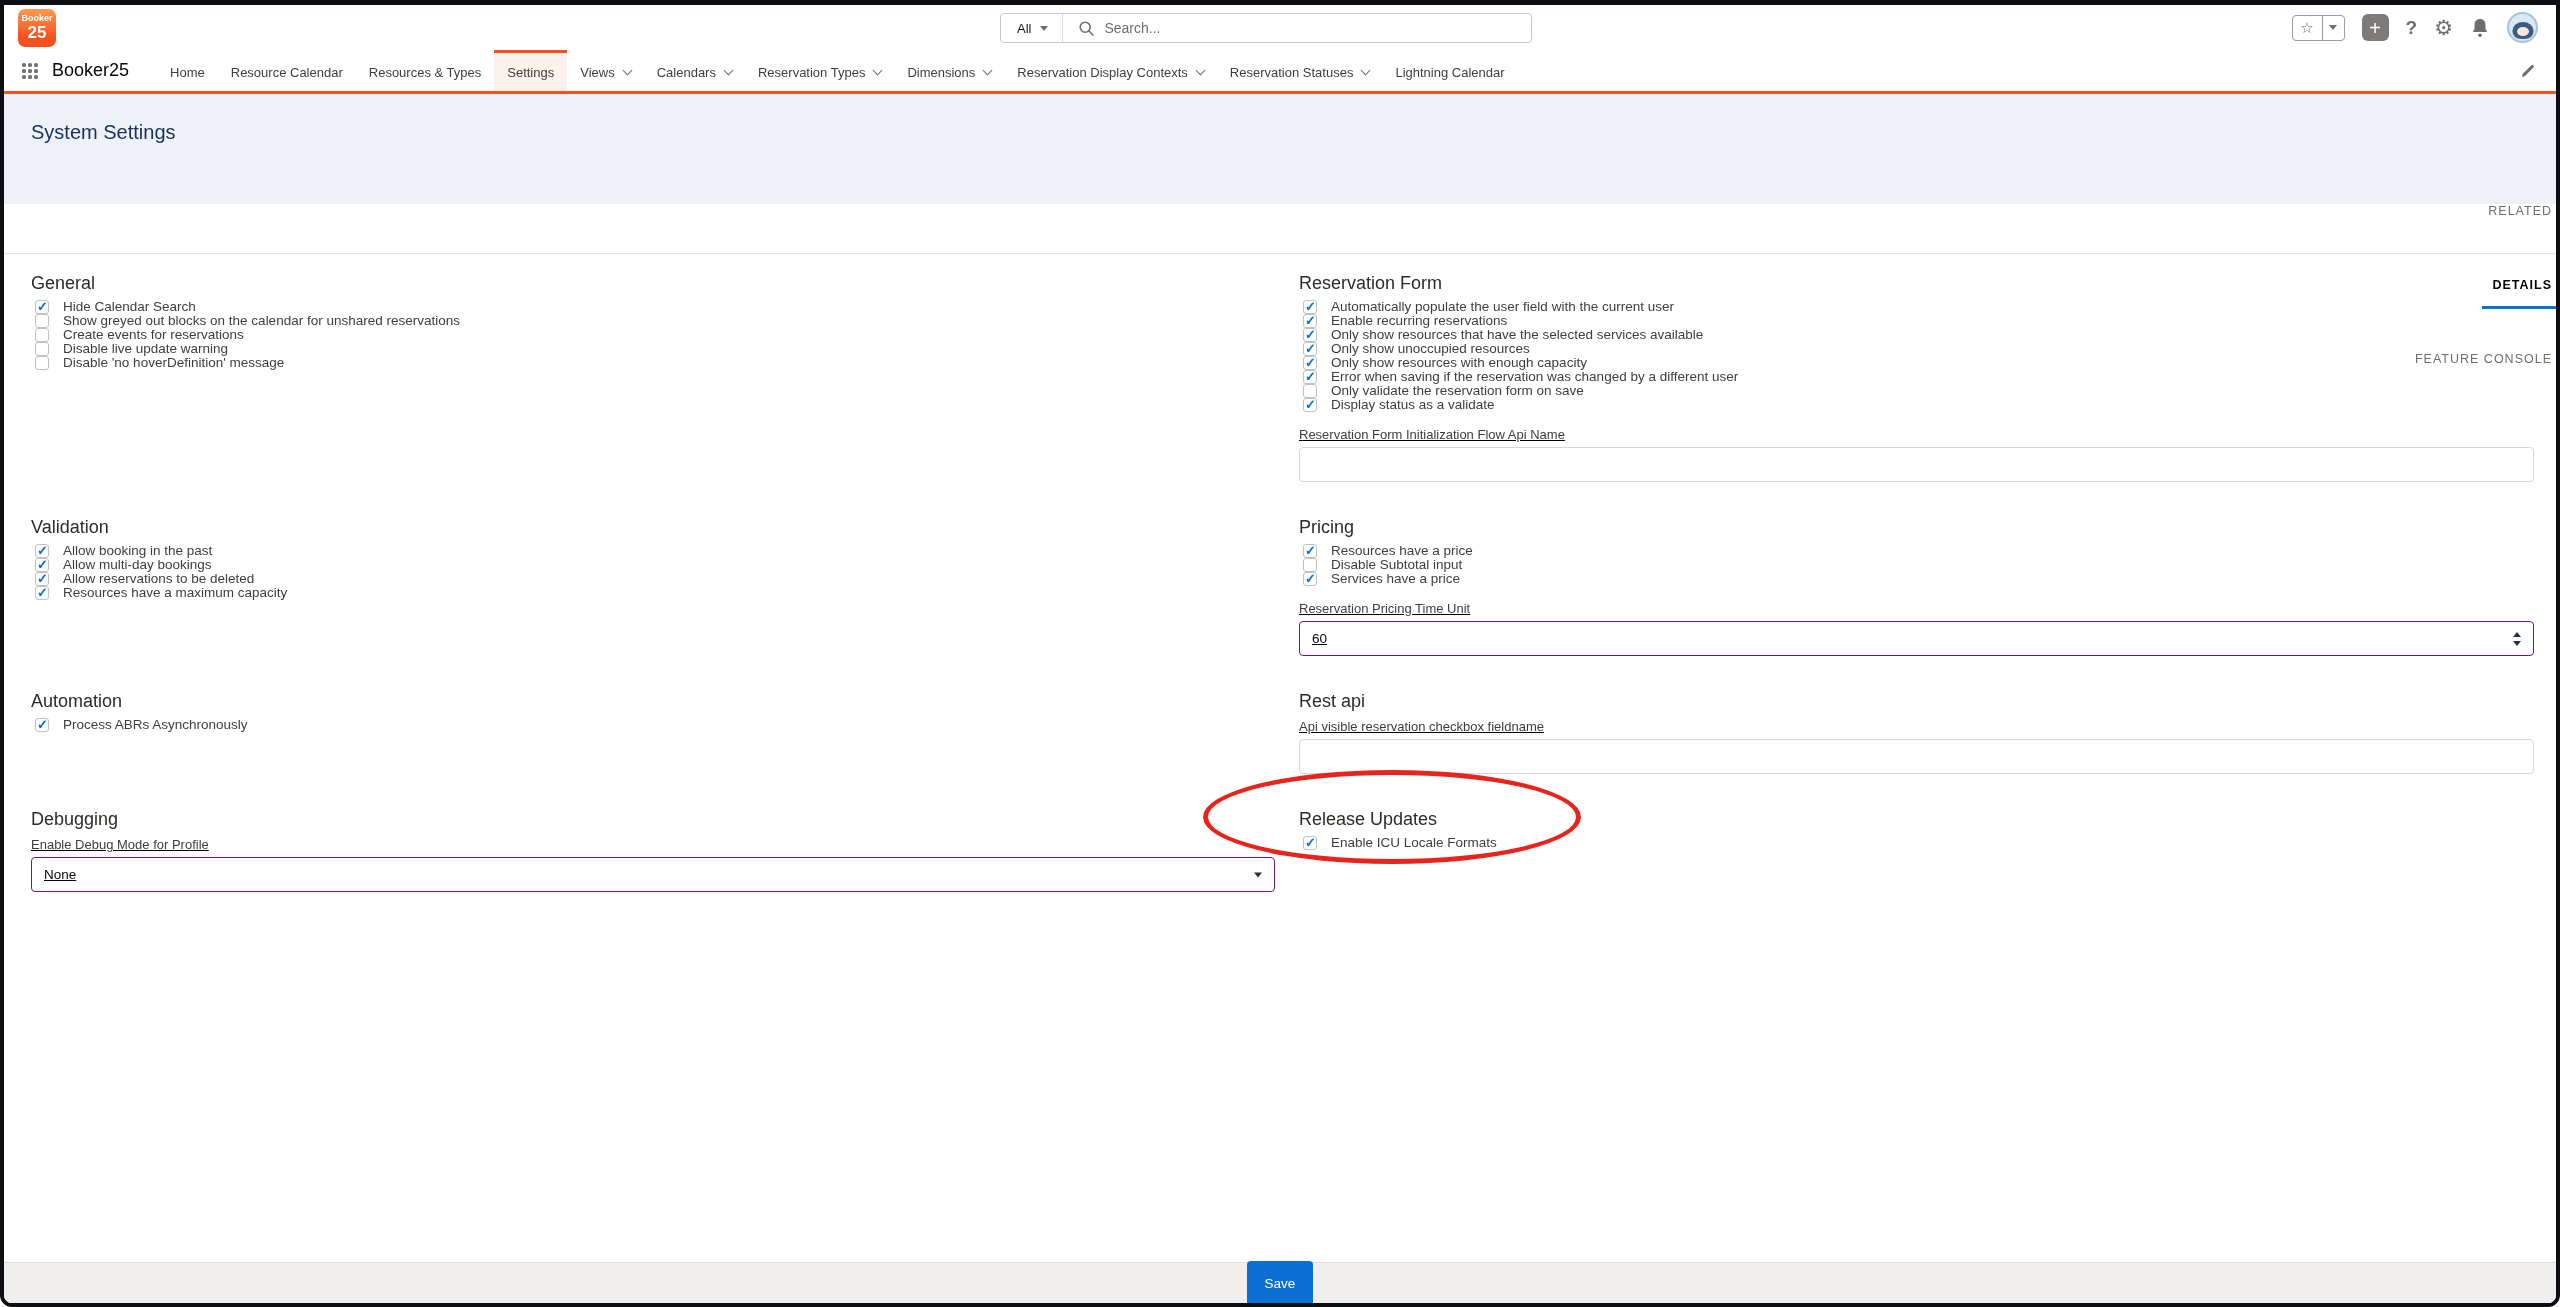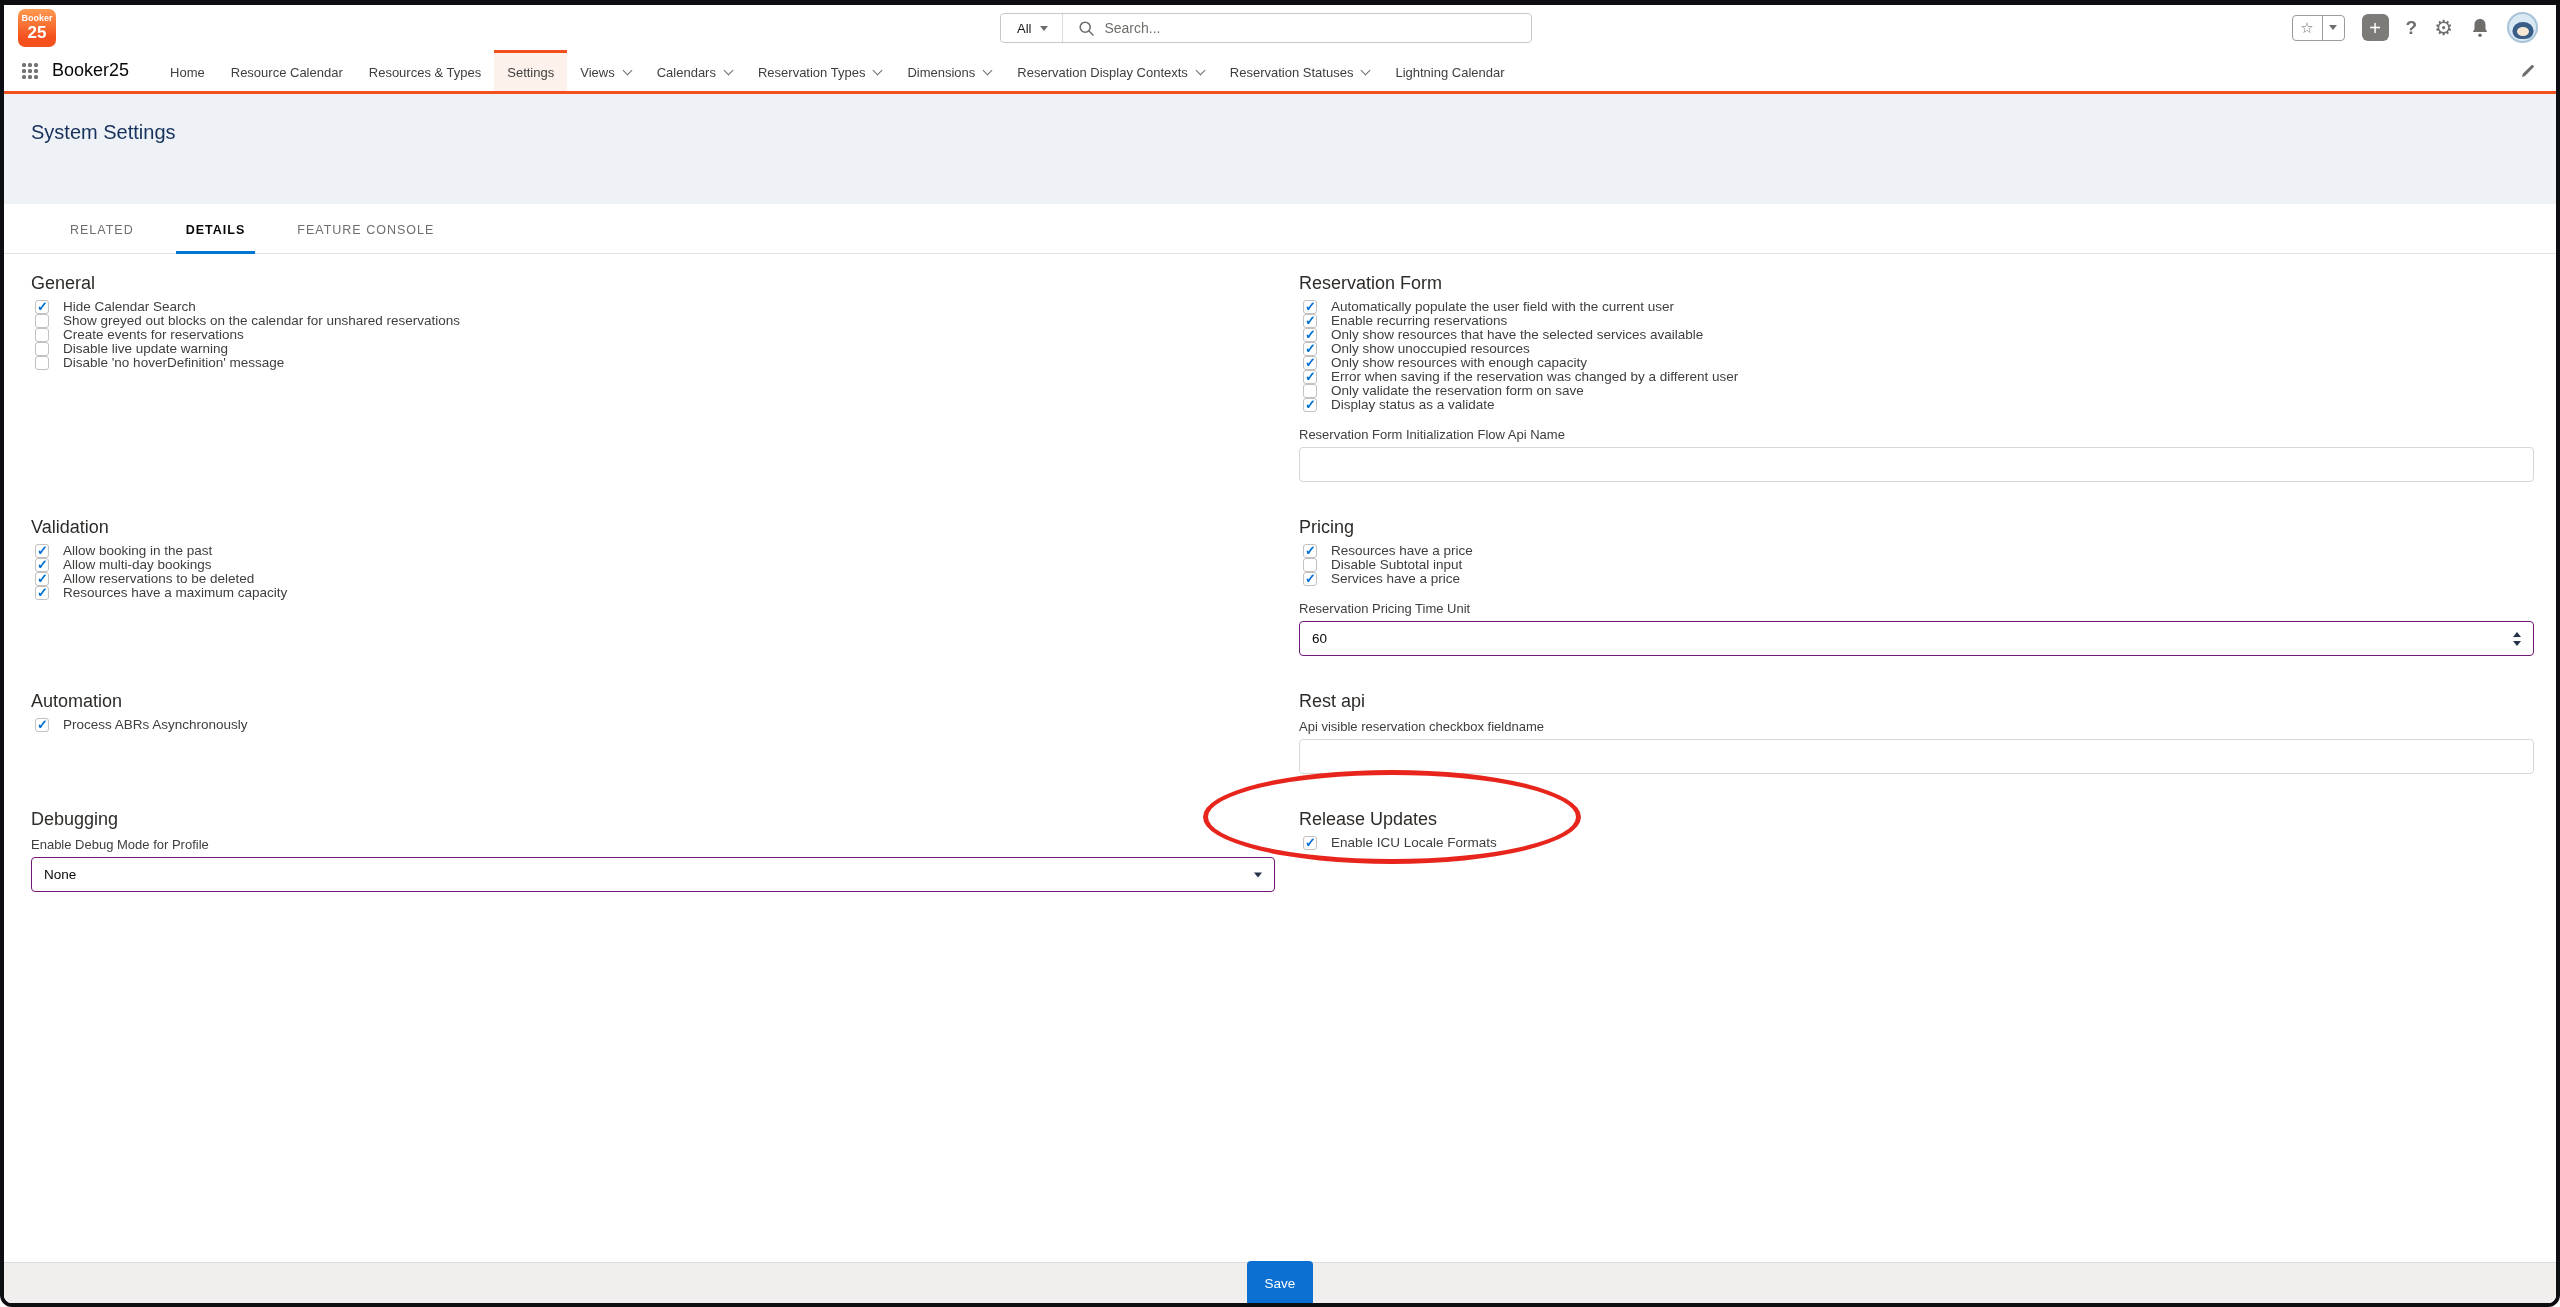--- a/index.html
+++ b/index.html
@@ -52,35 +52,35 @@
           transform:rotate(45deg); margin-top:-4px; }
   .chev.show { display:inline-block; }
   .pencil { position:absolute; right:20px; top:50%; transform:translateY(-50%); }
 
   
   .titleband { height:110px; background:#eef1f6; padding:27px 0 0 27px; }
   .pagetitle { font-size:20px; color:#16325c; font-weight:500; }
 
   
   .ptabs { display:flex; align-items:flex-end; gap:44px; padding-left:62px; height:50px;
-           background:#fff; border-bottom:1px solid #e3e3e2; }
+           background:#fff; border-bottom:1px solid #e3e3e2;flex-direction:column; }
   .ptab { font-size:12.5px; letter-spacing:1px; color:#706e6b; padding:0 4px 16px; position:relative; white-space:nowrap; }
   .ptab.active { color:#080707; font-weight:700; }
   .ptab.active::after { content:''; position:absolute; left:-6px; right:-6px; bottom:-1px; height:3px; background:#0176d3; }
 
   
   .form-grid { display:grid; grid-template-columns:1244px 1fr; column-gap:24px; row-gap:36px;
                padding:20px 22px 0 27px; background:#fff; align-items:start; }
   .sec-title { font-size:18px; color:#2e2b28; margin-bottom:8px; line-height:18px; }
   .cbx-row { display:flex; align-items:center; gap:14px; margin-left:4px; }
   .cbx-row + .cbx-row { }
   .cbx { width:14px; height:14px; border:1px solid #c3c1bf; border-radius:3px; background:#fff; position:relative; flex:none; }
   .cbx.checked::after { content:'✓'; color:#0070d2; font-size:13px; font-weight:700; position:absolute; left:1px; top:-2px; }
   .cbx-label { font-size:13.5px; color:#3e3e3c; line-height:14px; }
-  .field { margin-top:16px; }
+  .field { margin-top:16px;text-decoration:underline; }
   .field.tight { margin-top:10px; }
   .field-label { font-size:13px; color:#3e3e3c; margin-bottom:6px; line-height:13px; }
   .tinput { width:100%; height:35px; border:1px solid #d8d6d4; border-radius:4px; background:#fff;
             font-family:"Liberation Sans",sans-serif; font-size:13.5px; padding:0 12px; color:#080707; outline:none; }
   .fakebox { height:35px; border:1px solid #701a75; border-radius:4px; background:#fff; display:flex;
              align-items:center; padding:0 12px; font-size:13.5px; color:#080707; position:relative; }
   .spinner { position:absolute; right:12px; top:50%; transform:translateY(-50%); display:flex; flex-direction:column; gap:4px; }
   .tri-up { width:0; height:0; border-left:4px solid transparent; border-right:4px solid transparent; border-bottom:5px solid #24324b; }
   .tri-dn { width:0; height:0; border-left:4px solid transparent; border-right:4px solid transparent; border-top:5px solid #24324b; }
   .sel-arrow { position:absolute; right:12px; top:50%; transform:translateY(-50%); }

